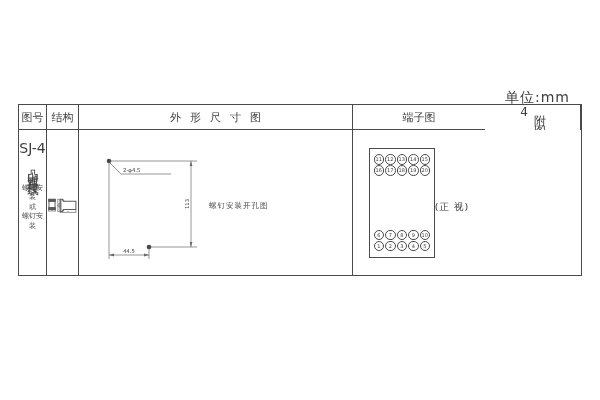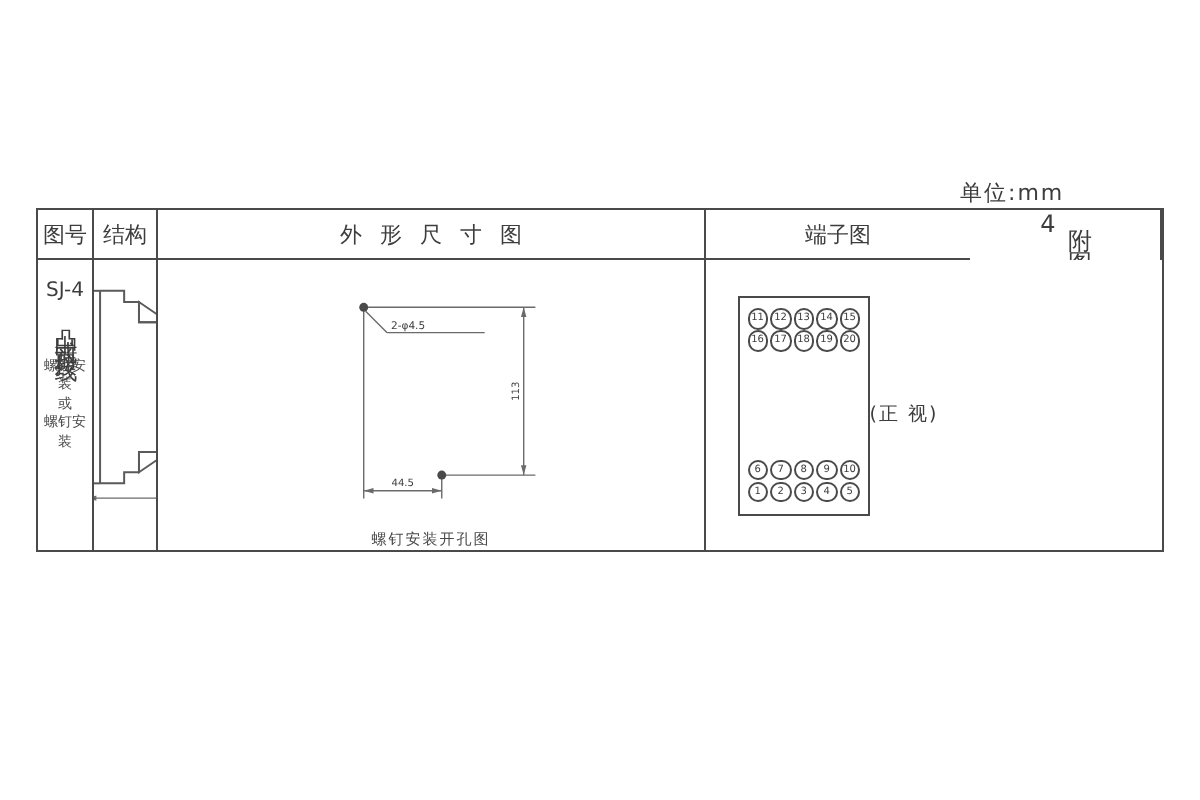--- a/index.html
+++ b/index.html
@@ -1,36 +1,36 @@
 <!DOCTYPE html>
 <html><head>
 <meta charset="utf-8">
 <style>
   html,body{margin:0;padding:0;}
   body{
     width:600px;height:400px;position:relative;background:#ffffff;
     font-family:"DejaVu Sans", sans-serif;color:#3d3d3d;overflow:hidden;
   }
-  .unit-label{position:absolute;top:89px;left:480px;font-size:11px;letter-spacing:1px;color:#3d3d3d;}
+  .unit-label{position:absolute;top:89px;left:505px;font-size:14px;letter-spacing:1px;color:#3d3d3d;}
   .sheet-table{
     position:absolute;left:18px;top:104px;width:564px;height:172px;
     display:grid;grid-template-columns:28px 32px 274px 132px 1fr;
     grid-template-rows:25px 1fr;border:1.4px solid #4a4a4a;box-sizing:border-box;
   }
   .t-cell{border-right:1px solid #4a4a4a;display:flex;align-items:center;justify-content:center;box-sizing:border-box;overflow:hidden;}
   .t-cell.last{border-right:none;}
   .t-head{border-bottom:1px solid #4a4a4a;font-size:11px;white-space:nowrap;}
   .ls-wide{letter-spacing:9px;text-indent:9px;}
   .ls-small{letter-spacing:1px;font-size:10.5px;}
   .fig-cell{writing-mode:vertical-rl;text-orientation:upright;font-size:12px;letter-spacing:11px;}
   .struct-cell{flex-direction:column;justify-content:flex-start;padding-top:10px;}
-  .struct-model{font-size:10px;letter-spacing:0;}
+  .struct-model{font-size:14px;letter-spacing:0;}
   .struct-type{writing-mode:vertical-rl;text-orientation:upright;font-size:11.5px;letter-spacing:3px;margin-top:4px;}
   .struct-note{font-size:7px;line-height:1.35;text-align:center;margin-top:6px;color:#4a4a4a;}
-  .outline-cell,.mount-cell{flex-direction:column;justify-content:flex-start;}
+  .outline-cell,.mount-cell{flex-direction:row;justify-content:flex-start;}
   .outline-cell svg{margin-top:8px;}
   .mount-cell svg{margin-top:10px;}
   .mount-caption{font-size:7.5px;letter-spacing:1px;margin-top:6px;color:#4a4a4a;}
   .term-cell{flex-direction:row;}
   .term-box{
     width:66px;height:110px;border:1px solid #4a4a4a;box-sizing:border-box;
     display:flex;flex-direction:column;justify-content:space-between;
     padding:5px 3px;background:#fff;
   }
   .term-row{display:flex;justify-content:center;gap:1px;margin:0.5px 0;}

